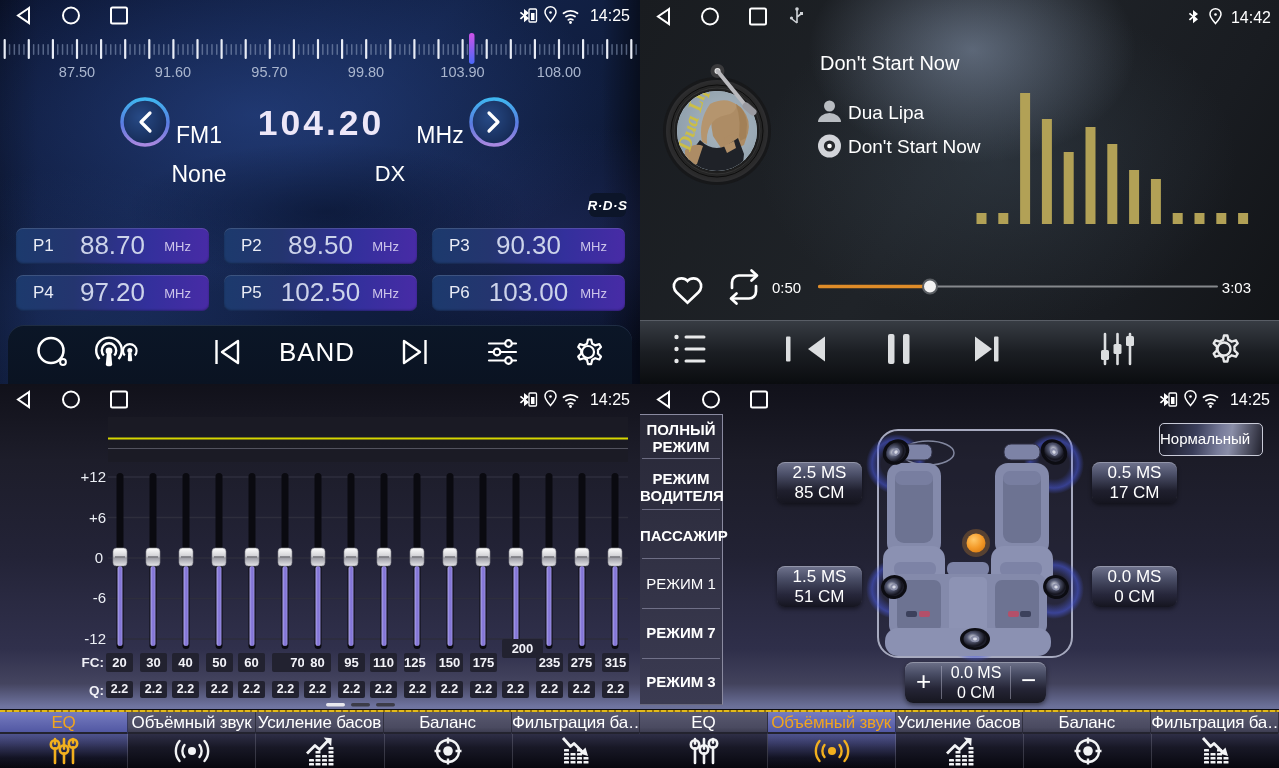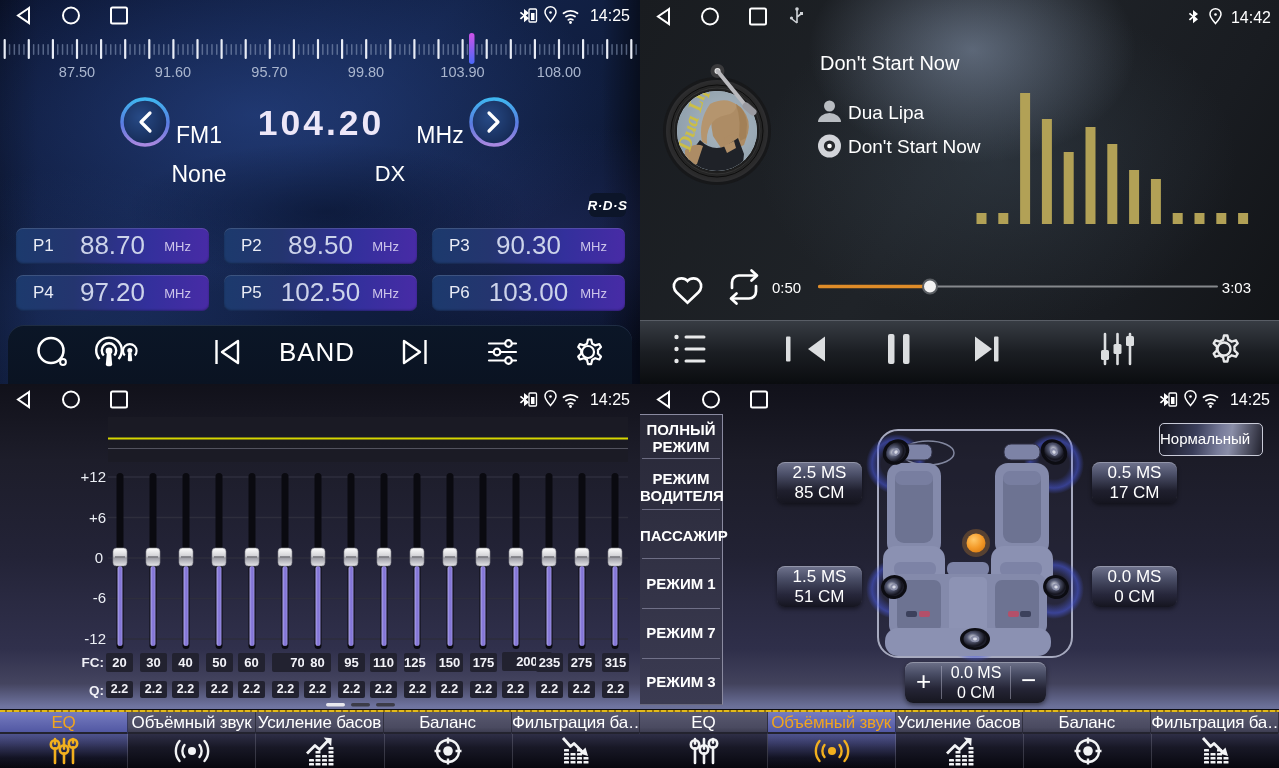--- a/index.html
+++ b/index.html
@@ -631,21 +631,21 @@
     <div class="vbox" style="left:172px;top:269px;width:27px;height:19px;line-height:19px">40</div>
     <div class="vbox" style="left:206px;top:269px;width:27px;height:19px;line-height:19px">50</div>
     <div class="vbox" style="left:238px;top:269px;width:27px;height:19px;line-height:19px">60</div>
     <div class="vbox" style="left:272px;top:269px;width:51px;height:19px;line-height:19px">70</div>
     <div class="vbox" style="left:304px;top:269px;width:27px;height:19px;line-height:19px">80</div>
     <div class="vbox" style="left:338px;top:269px;width:27px;height:19px;line-height:19px">95</div>
     <div class="vbox" style="left:370px;top:269px;width:27px;height:19px;line-height:19px">110</div>
     <div class="vbox" style="left:404px;top:269px;width:16px;height:19px;line-height:19px">125</div>
     <div class="vbox" style="left:436px;top:269px;width:27px;height:19px;line-height:19px">150</div>
     <div class="vbox" style="left:470px;top:269px;width:27px;height:19px;line-height:19px">175</div>
-    <div class="vbox" style="left:502px;top:268px;width:50px;height:19px;line-height:19px">200</div>
+    <div class="vbox" style="left:502px;top:255px;width:41px;height:19px;line-height:19px">200</div>
     <div class="vbox" style="left:536px;top:269px;width:27px;height:19px;line-height:19px">235</div>
     <div class="vbox" style="left:568px;top:269px;width:27px;height:19px;line-height:19px">275</div>
     <div class="vbox" style="left:602px;top:269px;width:27px;height:19px;line-height:19px">315</div>
     <div class="vbox" style="left:106px;top:297px;width:27px;height:17px;line-height:17px;font-size:12.5px">2.2</div>
     <div class="vbox" style="left:140px;top:297px;width:27px;height:17px;line-height:17px;font-size:12.5px">2.2</div>
     <div class="vbox" style="left:172px;top:297px;width:27px;height:17px;line-height:17px;font-size:12.5px">2.2</div>
     <div class="vbox" style="left:206px;top:297px;width:27px;height:17px;line-height:17px;font-size:12.5px">2.2</div>
     <div class="vbox" style="left:238px;top:297px;width:27px;height:17px;line-height:17px;font-size:12.5px">2.2</div>
     <div class="vbox" style="left:272px;top:297px;width:27px;height:17px;line-height:17px;font-size:12.5px">2.2</div>
     <div class="vbox" style="left:304px;top:297px;width:27px;height:17px;line-height:17px;font-size:12.5px">2.2</div>
@@ -871,21 +871,21 @@
  <circle cx="336" cy="159" r="14" fill="#f49b2a" opacity="0.25"></circle>
  <circle cx="336" cy="159" r="9.5" fill="url(#ball)"></circle>
 </svg>
 <div class="side" style="font-weight:bold">
  <div class="sitem" style="top:6px;font-weight:bold">ПОЛНЫЙ<br>РЕЖИМ</div>
  <div class="sdiv" style="top:43px"></div>
  <div class="sitem" style="top:55px;font-weight:bold">РЕЖИМ<br>ВОДИТЕЛЯ</div>
  <div class="sdiv" style="top:94px"></div>
  <div class="sitem" style="top:112px;font-weight:bold">ПАССАЖИР</div>
  <div class="sdiv" style="top:143px"></div>
- <div class="sitem" style="top:160px;font-weight:bold">РЕЖИМ 1</div>
+ <div class="sitem" style="top:160px;font-weight:normal">РЕЖИМ 1</div>
  <div class="sdiv" style="top:193px"></div>
  <div class="sitem" style="top:209px;font-weight:bold">РЕЖИМ 7</div>
  <div class="sdiv" style="top:243px"></div>
  <div class="sitem" style="top:258px;font-weight:bold">РЕЖИМ 3</div>
 </div>
 <div class="abs" style="left:519px;top:39px;width:104px;height:33px;border-radius:5px;border:1.5px solid #c9cbd8;background:linear-gradient(100deg,#15151f 0%,#3a3e5a 35%,#787c9a 58%,#8a8ea8 68%,#20202c 100%);color:#fff;font-size:15px;text-align:left;line-height:30px">Нормальный</div>
 <div class="dbtn" style="left:137px;top:78px">2.5 MS<br>85 CM</div>
 <div class="dbtn" style="left:452px;top:78px">0.5 MS<br>17 CM</div>
 <div class="dbtn" style="left:137px;top:182px">1.5 MS<br>51 CM</div>
 <div class="dbtn" style="left:452px;top:182px">0.0 MS<br>0 CM</div>

